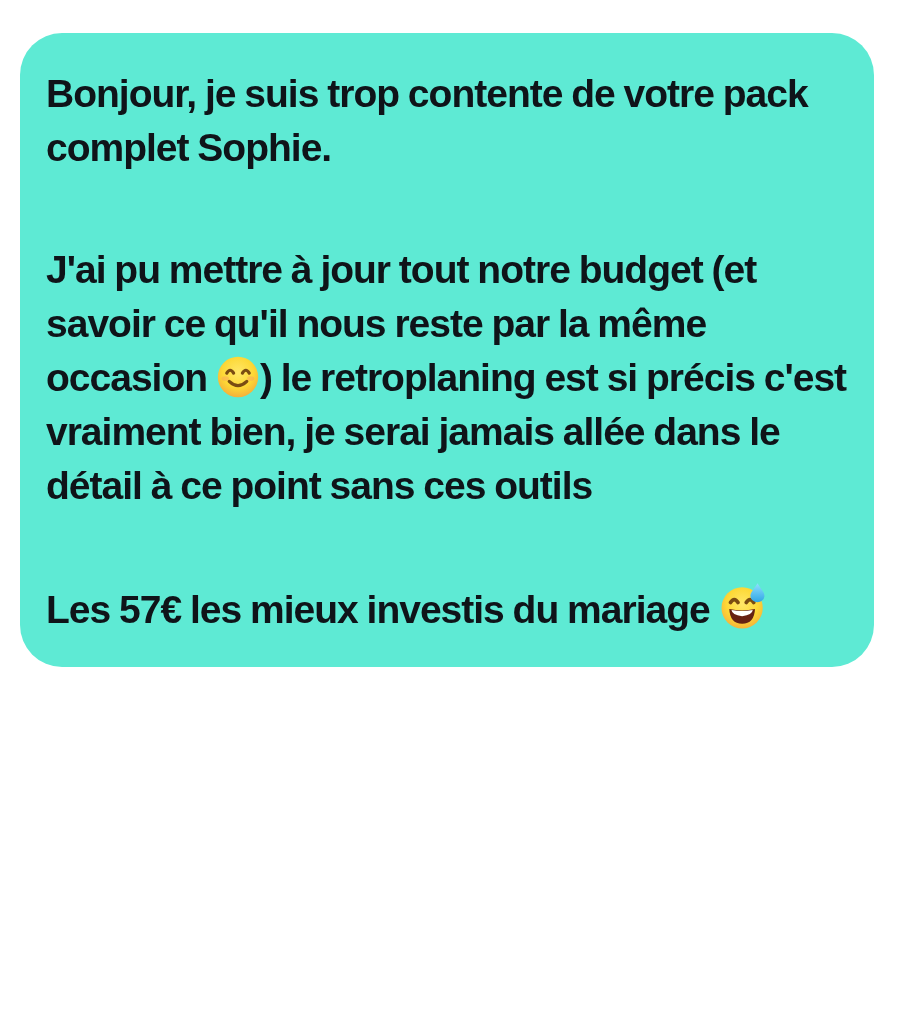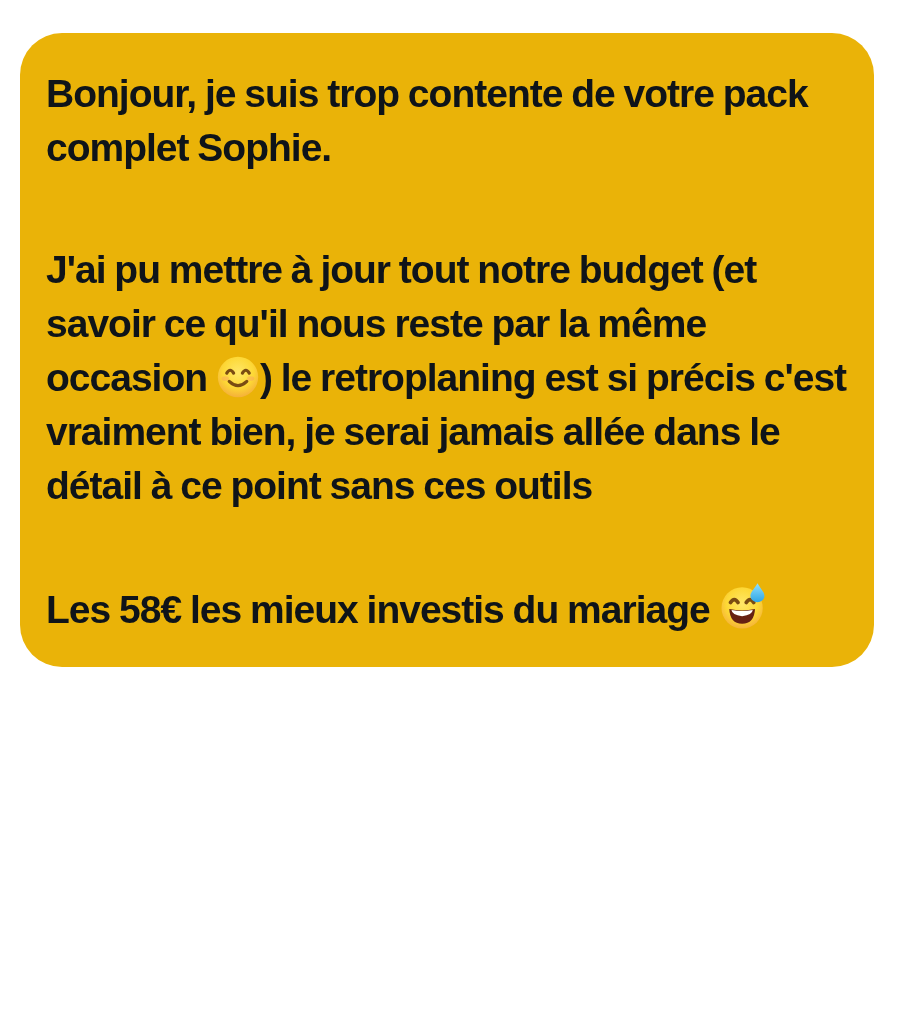--- a/index.html
+++ b/index.html
@@ -13,21 +13,21 @@
   .page {
     width: 898px;
     height: 1025px;
     background: #FFFFFF;
     font-family: "Liberation Sans", sans-serif;
   }
   .bubble {
     box-sizing: border-box;
     width: 854px;
     margin: 33px 24px 0 20px;
-    background: #eab308;
+    background: #5eead4;
     border-radius: 42px;
     padding: 34px 26px 30px 26px;
   }
   .bubble p {
     margin: 0 0 68px 0;
     color: #0F1419;
     font-size: 39px;
     font-weight: 700;
     line-height: 54px;
     letter-spacing: -1px;
@@ -69,21 +69,21 @@
           <ellipse cx="28.4" cy="19.2" rx="3" ry="1.9" fill="#F78F6F" opacity="0.35"></ellipse>
           <path d="M8.8 14.8 Q11.6 10.2 14.4 14.8" fill="none" stroke="#7A4C12" stroke-width="2.6" stroke-linecap="round"></path>
           <path d="M21.6 14.8 Q24.4 10.2 27.2 14.8" fill="none" stroke="#7A4C12" stroke-width="2.6" stroke-linecap="round"></path>
           <path d="M10.8 21.6 Q18 28.6 25.2 21.6" fill="none" stroke="#7A4C12" stroke-width="2.6" stroke-linecap="round"></path>
         </svg>
       </span><span>) le retroplaning est si précis c'est vraiment bien, je serai jamais allée dans le détail à ce point sans ces outils</span>
     </p>
 
 
     <p>
-      <span>Les 58€ les mieux investis du mariage </span><span class="emoji" aria-label="grinning-face-with-sweat">
+      <span>Les 57€ les mieux investis du mariage </span><span class="emoji" aria-label="grinning-face-with-sweat">
         <svg width="50" height="50" viewBox="0 0 40 40" aria-hidden="true">
           <defs>
             <radialGradient id="faceGrad2" cx="50%" cy="40%" r="70%">
               <stop offset="0%" stop-color="#FFE768"></stop>
               <stop offset="55%" stop-color="#FDD835"></stop>
               <stop offset="100%" stop-color="#F2A33C"></stop>
             </radialGradient>
             <linearGradient id="dropGrad" x1="0" y1="0" x2="0" y2="1">
               <stop offset="0%" stop-color="#8FE0FF"></stop>
               <stop offset="100%" stop-color="#2FA6E4"></stop>

